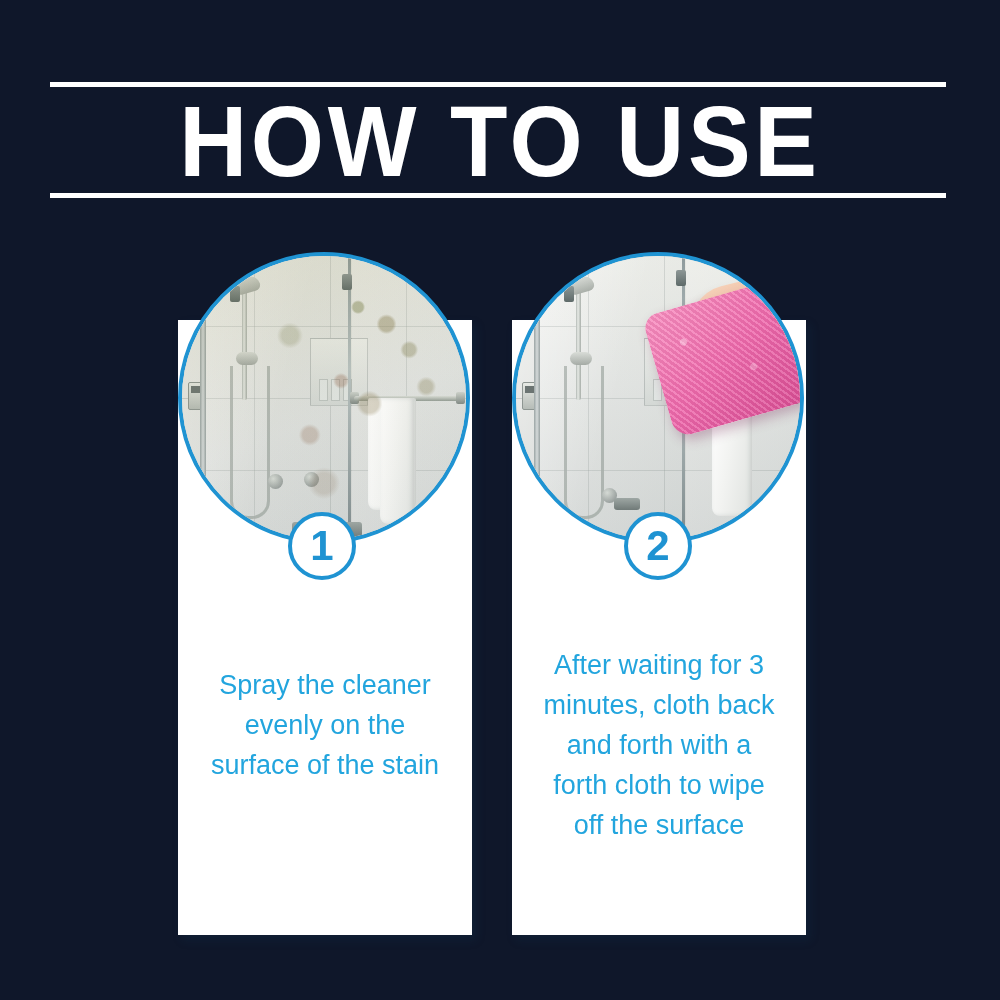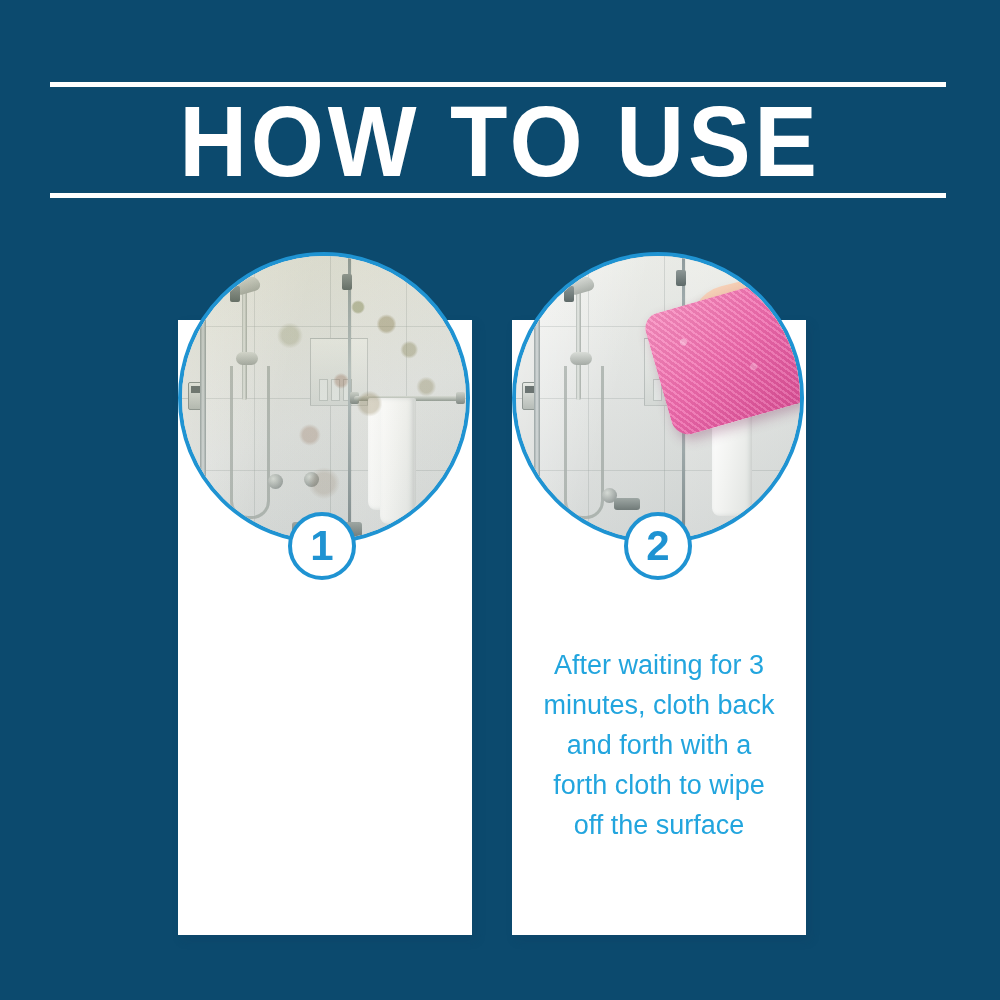--- a/index.html
+++ b/index.html
@@ -9,21 +9,21 @@
   body {
     width: 1000px;
     height: 1000px;
     overflow: hidden;
     font-family: "Liberation Sans", sans-serif;
   }
   #poster {
     position: relative;
     width: 1000px;
     height: 1000px;
-    background: #0c4a6e;
+    background: #0f172a;
   }
 
   
   .rule {
     position: absolute;
     left: 50px;
     width: 896px;
     height: 5px;
     background: #ffffff;
   }
@@ -344,20 +344,25 @@
       <div class="towel" style="left:198px; top:142px; width:34px; height:126px;"></div>
 
       <div class="drain" style="left:110px; top:266px; width:70px; height:16px;"></div>
 
       <div class="grime"></div>
     </div>
   </div>
 
   <div class="badge left">1</div>
 
+  <div class="caption left">
+    <span>Spray the cleaner</span>
+    <span>evenly on the</span>
+    <span>surface of the stain</span>
+  </div>
 
   <div class="card right"></div>
 
   <div class="photo-wrap right">
     <div class="photo">
       <div class="scene-base"></div>
 
       <div class="grout-v" style="left:72px;"></div>
       <div class="grout-v" style="left:148px;"></div>
       <div class="grout-v" style="left:224px;"></div>

